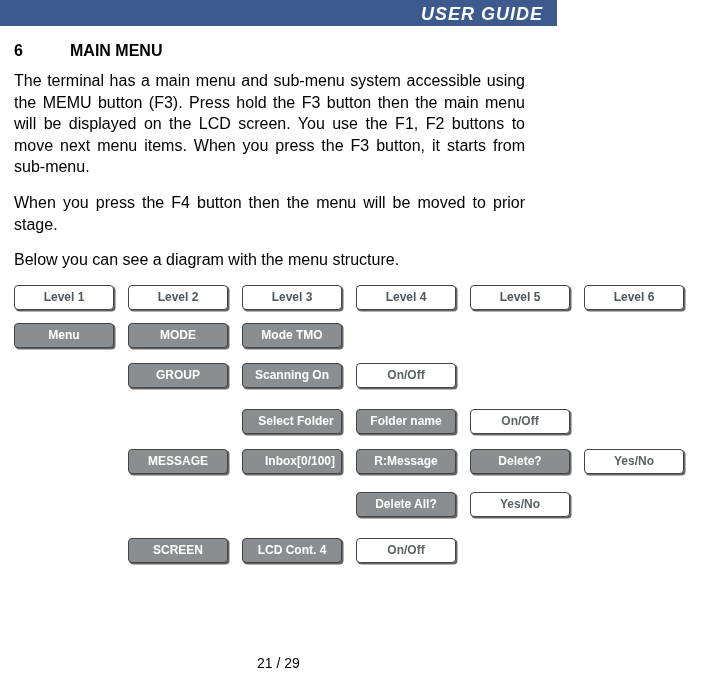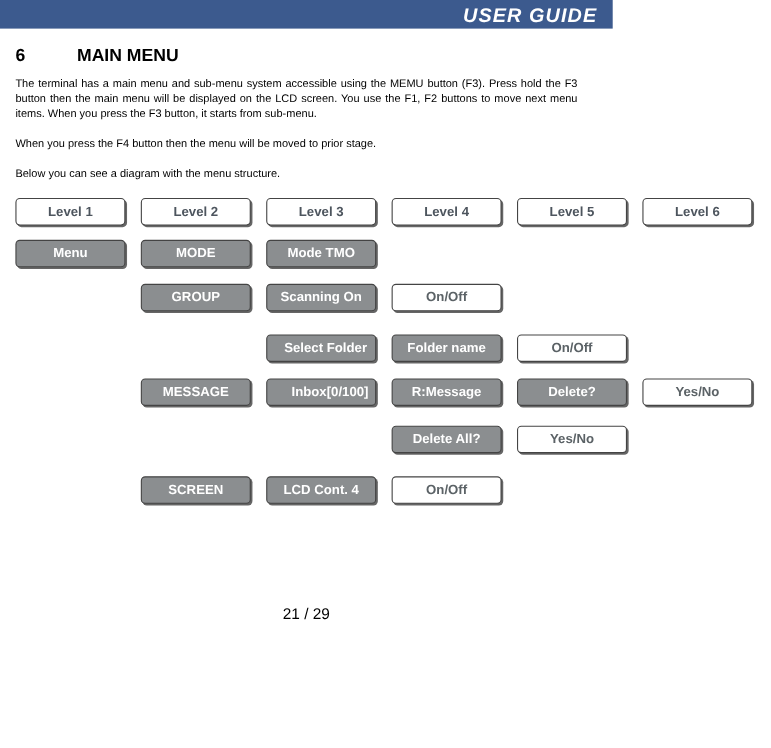--- a/index.html
+++ b/index.html
@@ -24,21 +24,21 @@
     height: 26px;
   }
   .content {
     padding: 16px 14px 0 14px;
     color: #000;
   }
   .section-row { display: flex; align-items: baseline; margin-bottom: 10px; }
   .section-num { font-size: 16px; font-weight: bold; width: 56px; }
   .section-title { font-size: 16px; font-weight: bold; }
   .para {
-    font-size: 10px;
+    font-size: 16px;
     line-height: 1.35;
     text-align: justify;
     margin: 0 18px 14px 0;
   }
   .diagram {
     position: relative;
     width: 680px;
     height: 320px;
     margin-top: 2px;
   }

